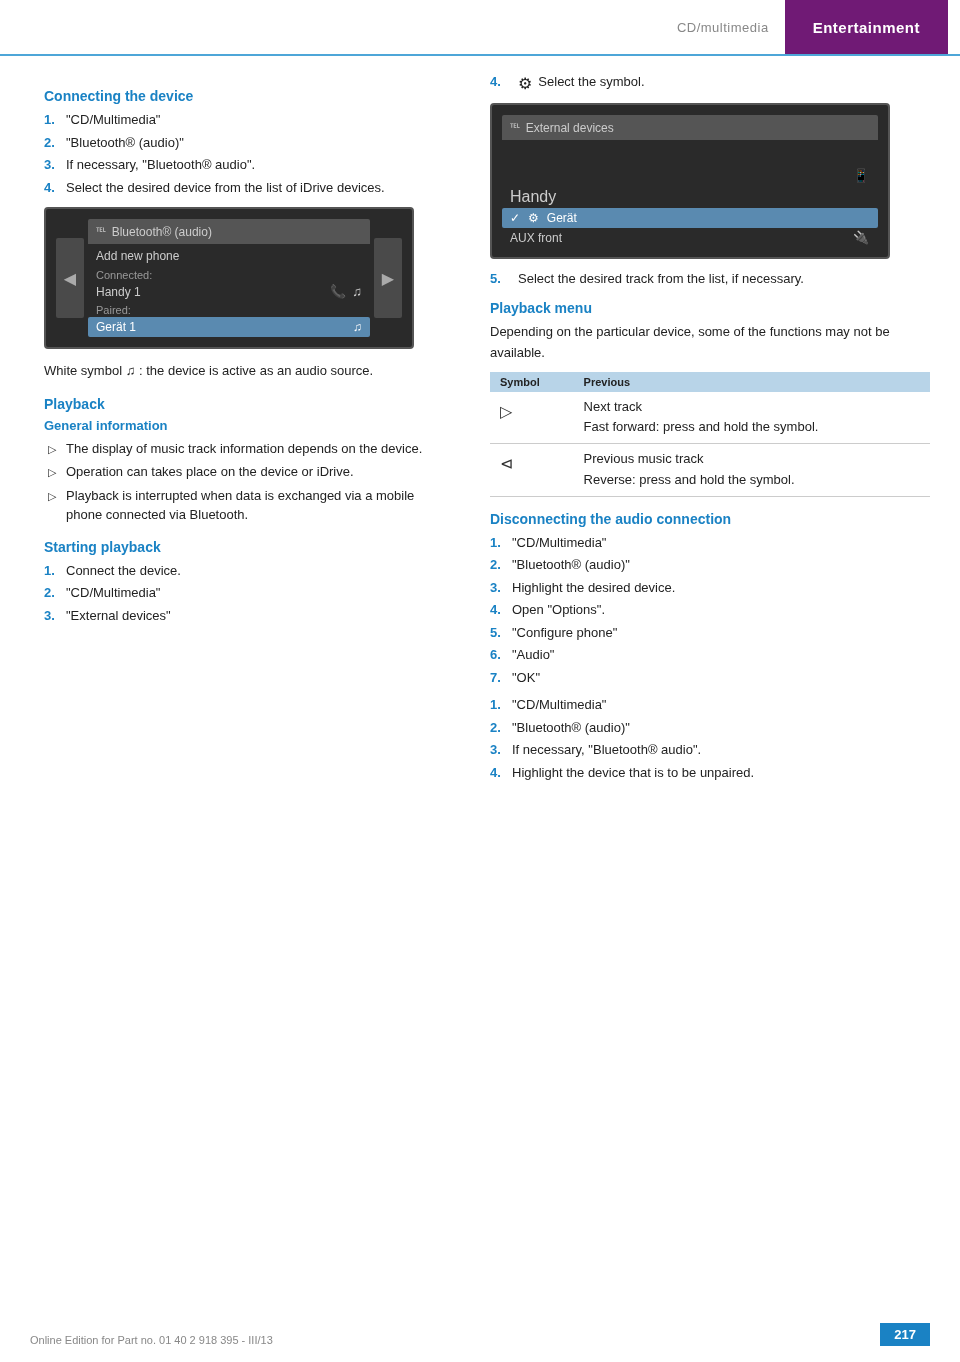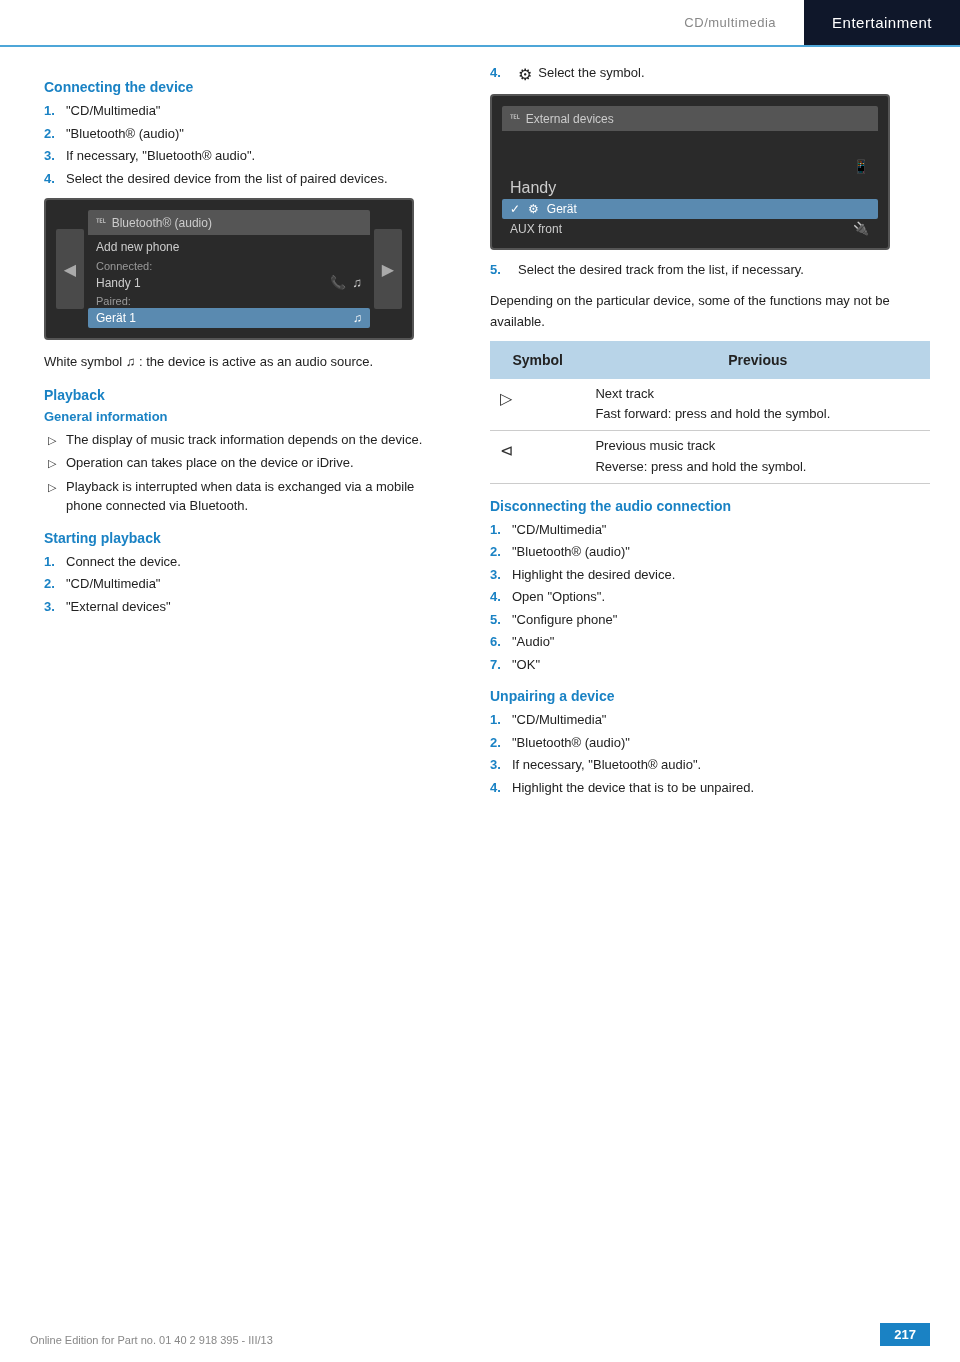--- a/index.html
+++ b/index.html
@@ -11,40 +11,39 @@
       min-height: 1362px;
       color: #222;
     }
 
     
     .header {
       display: flex;
       justify-content: flex-end;
       align-items: center;
       border-bottom: 2px solid #4da6d8;
-      height: 47px;
-      padding-right: 0;
+      height: 56px;
+      padding-right: 12px;
     }
     .header-cd {
       color: #888;
       font-size: 13px;
       padding-right: 16px;
       letter-spacing: 0.5px;
     }
     .header-entertainment {
-      background: #0f172a;
+      background: #701a75;
       color: #fff;
       font-size: 15px;
-      font-weight: normal;
+      font-weight: bold;
       padding: 0 28px;
       height: 100%;
       display: flex;
       align-items: center;
       letter-spacing: 0.5px;
-      margin-left: 12px;
     }
 
     
     .content {
       display: flex;
       padding-top: 18px;
     }
     .col-left {
       width: 470px;
       padding-left: 44px;
@@ -200,24 +199,24 @@
     .playback-table {
       width: 100%;
       border-collapse: collapse;
       margin-top: 8px;
       margin-bottom: 8px;
     }
     .playback-table thead tr {
       background: #b8d4e8;
     }
     .playback-table thead th {
-      text-align: center;
-      padding: 11px 10px;
+      text-align: left;
+      padding: 4px 10px;
       font-weight: bold;
-      font-size: 14px;
+      font-size: 11px;
       color: #222;
     }
     .playback-table tbody tr {
       border-bottom: 1px solid #ccc;
       vertical-align: top;
     }
     .playback-table tbody td {
       padding: 5px 10px;
       font-size: 13px;
       line-height: 1.6;
@@ -275,21 +274,21 @@
       <li>
         <span class="num">2.</span>
         <span class="text">"Bluetooth® (audio)"</span>
       </li>
       <li>
         <span class="num">3.</span>
         <span class="text">If necessary, "Bluetooth® audio".</span>
       </li>
       <li>
         <span class="num">4.</span>
-        <span class="text">Select the desired device from the list of paired devices.</span>
+        <span class="text">Select the desired device from the list of iDrive devices.</span>
       </li>
     </ol>
 
     <div class="screen-mockup">
       <div class="screen-with-nav">
         <div class="nav-arrow">◀</div>
         <div class="screen-content">
           <div class="screen-header-bar">
             <span>℡</span>
             <span>Bluetooth® (audio)</span>
@@ -378,20 +377,21 @@
           <span>🔌</span>
         </div>
       </div>
     </div>
 
     <div style="display:flex; gap:6px; margin-bottom:14px;">
       <span style="color:#1a82c4; font-weight:bold; font-size:13px; min-width:22px;">5.</span>
       <span>Select the desired track from the list, if necessary.</span>
     </div>
 
+    <div class="section-title">Playback menu</div>
     <div class="note-text">Depending on the particular device, some of the functions may not be available.</div>
 
     <table class="playback-table">
       <thead>
         <tr>
           <th>Symbol</th>
           <th>Previous</th>
         </tr>
       </thead>
       <tbody>
@@ -437,21 +437,20 @@
       <li>
         <span class="num">6.</span>
         <span class="text">"Audio"</span>
       </li>
       <li>
         <span class="num">7.</span>
         <span class="text">"OK"</span>
       </li>
     </ol>
 
-    <div class="section-title">Unpairing a device</div>
     <ol class="num-list">
       <li>
         <span class="num">1.</span>
         <span class="text">"CD/Multimedia"</span>
       </li>
       <li>
         <span class="num">2.</span>
         <span class="text">"Bluetooth® (audio)"</span>
       </li>
       <li>

